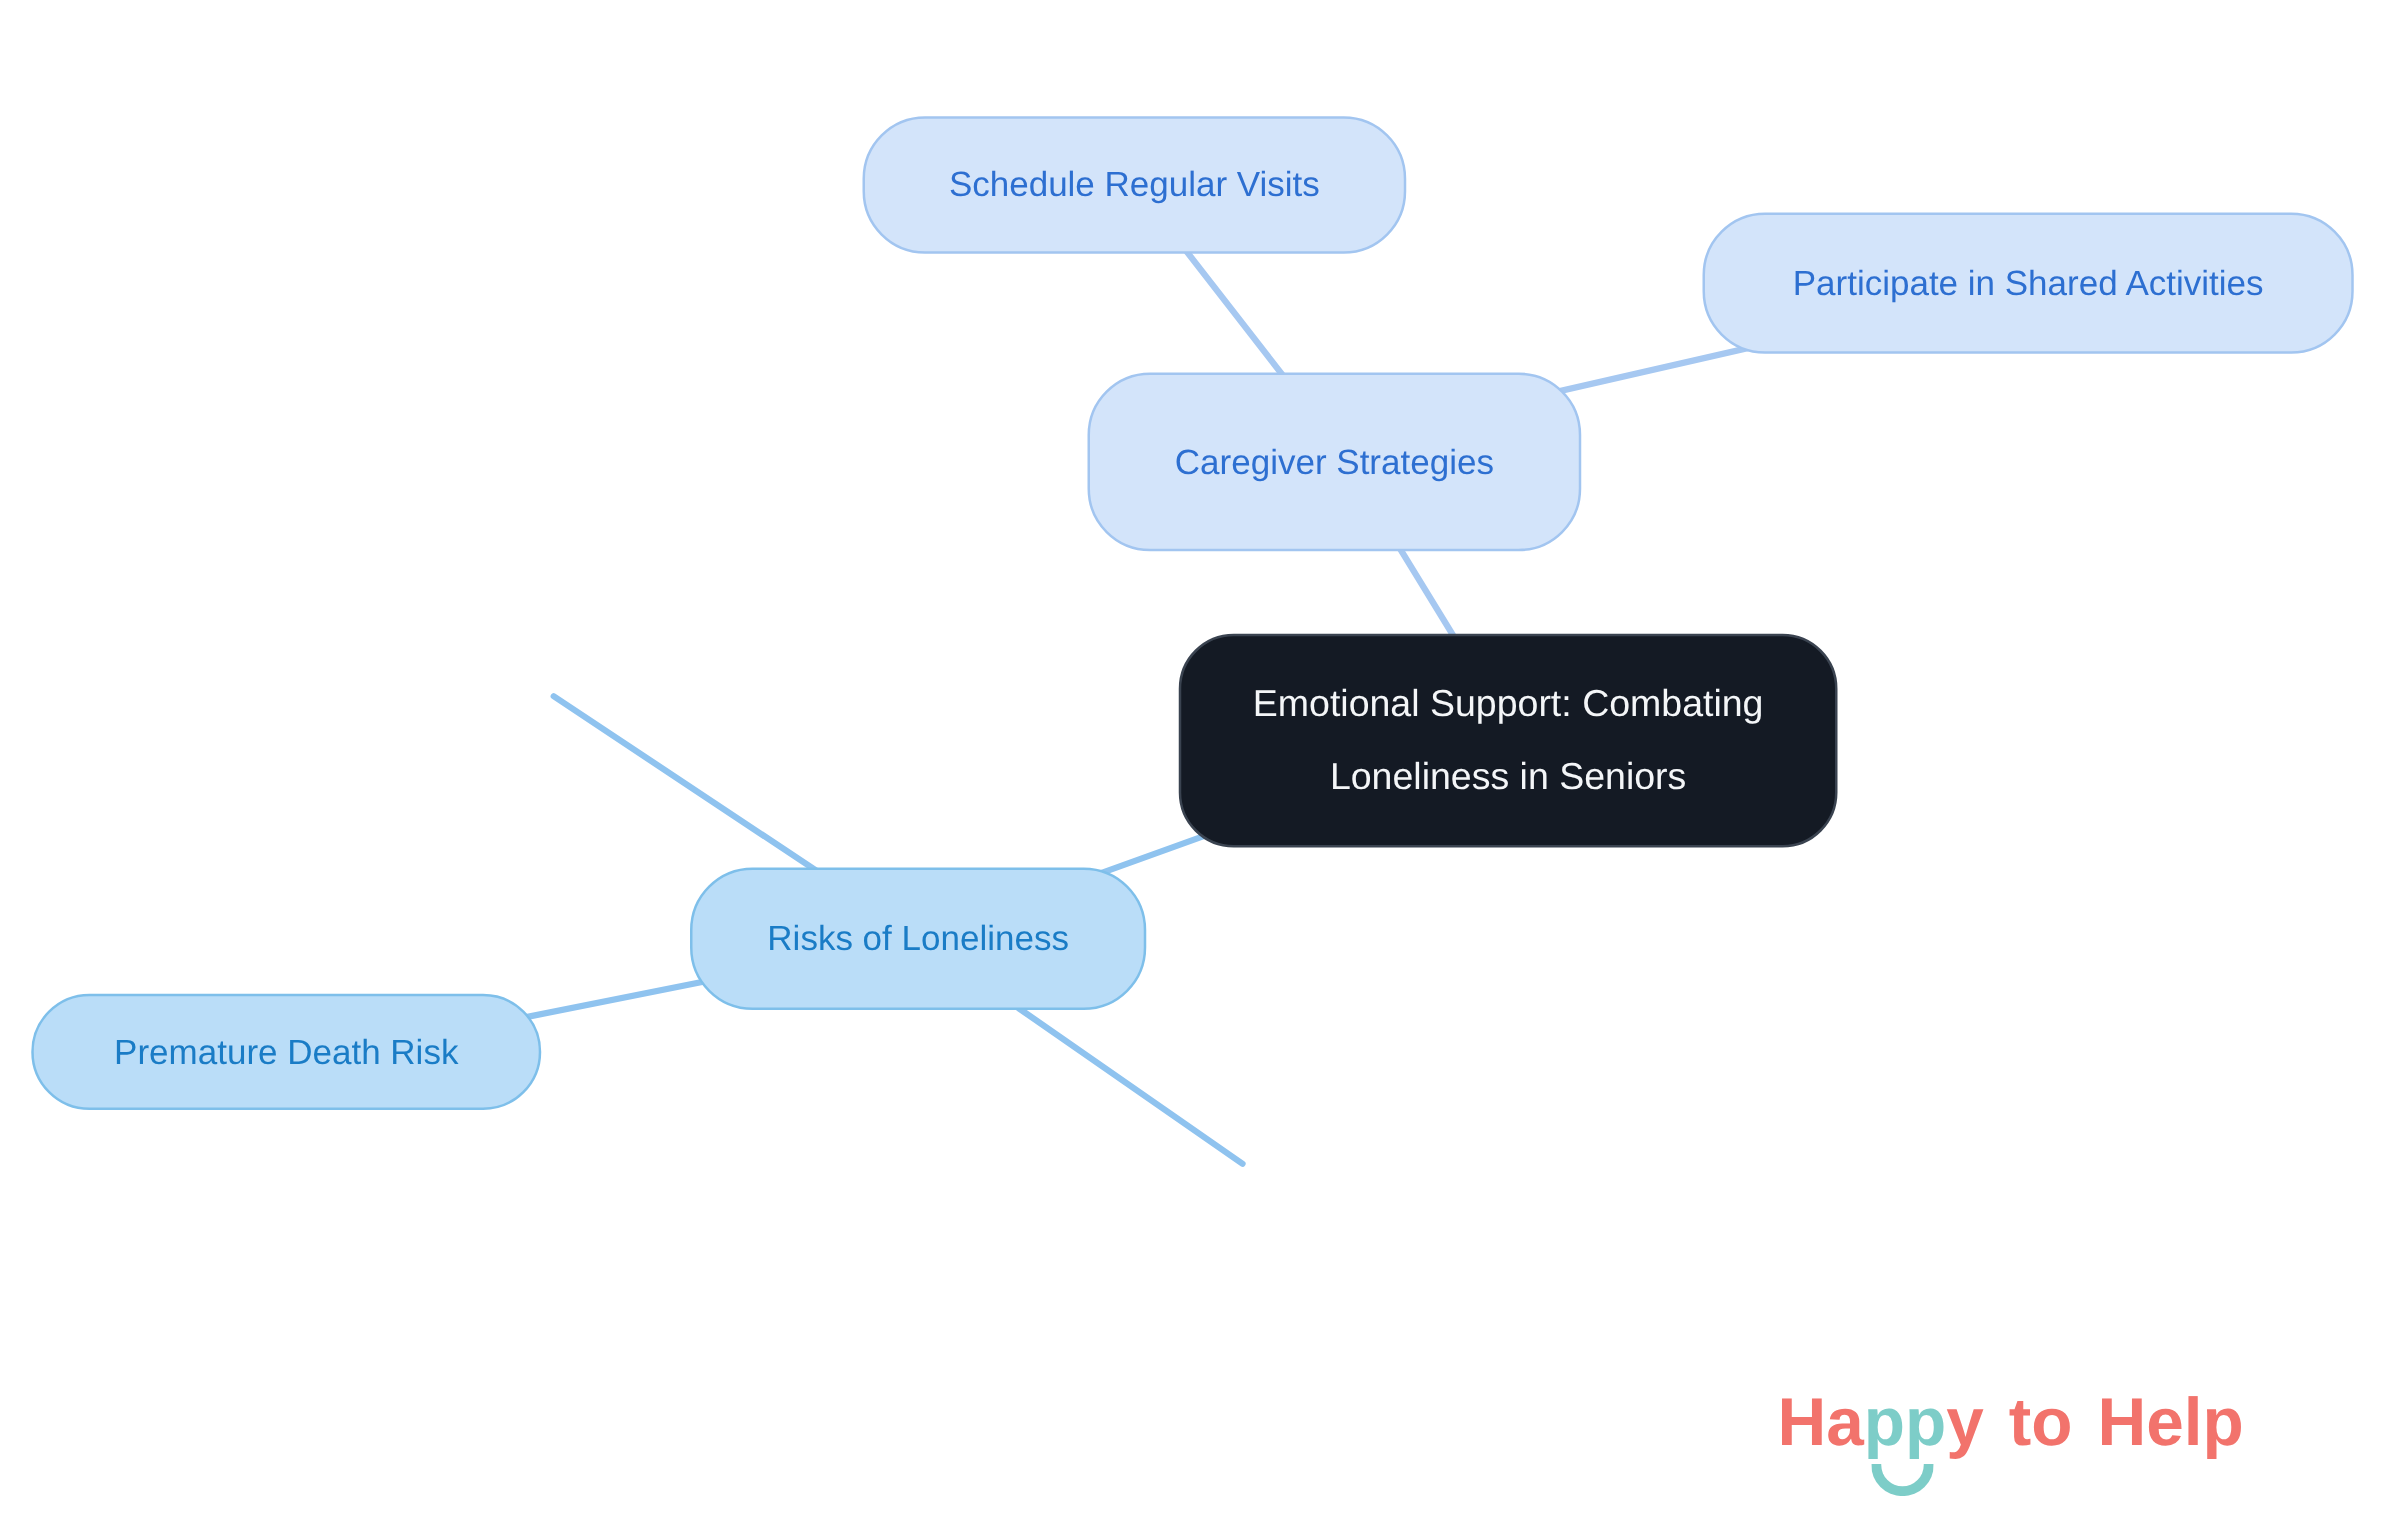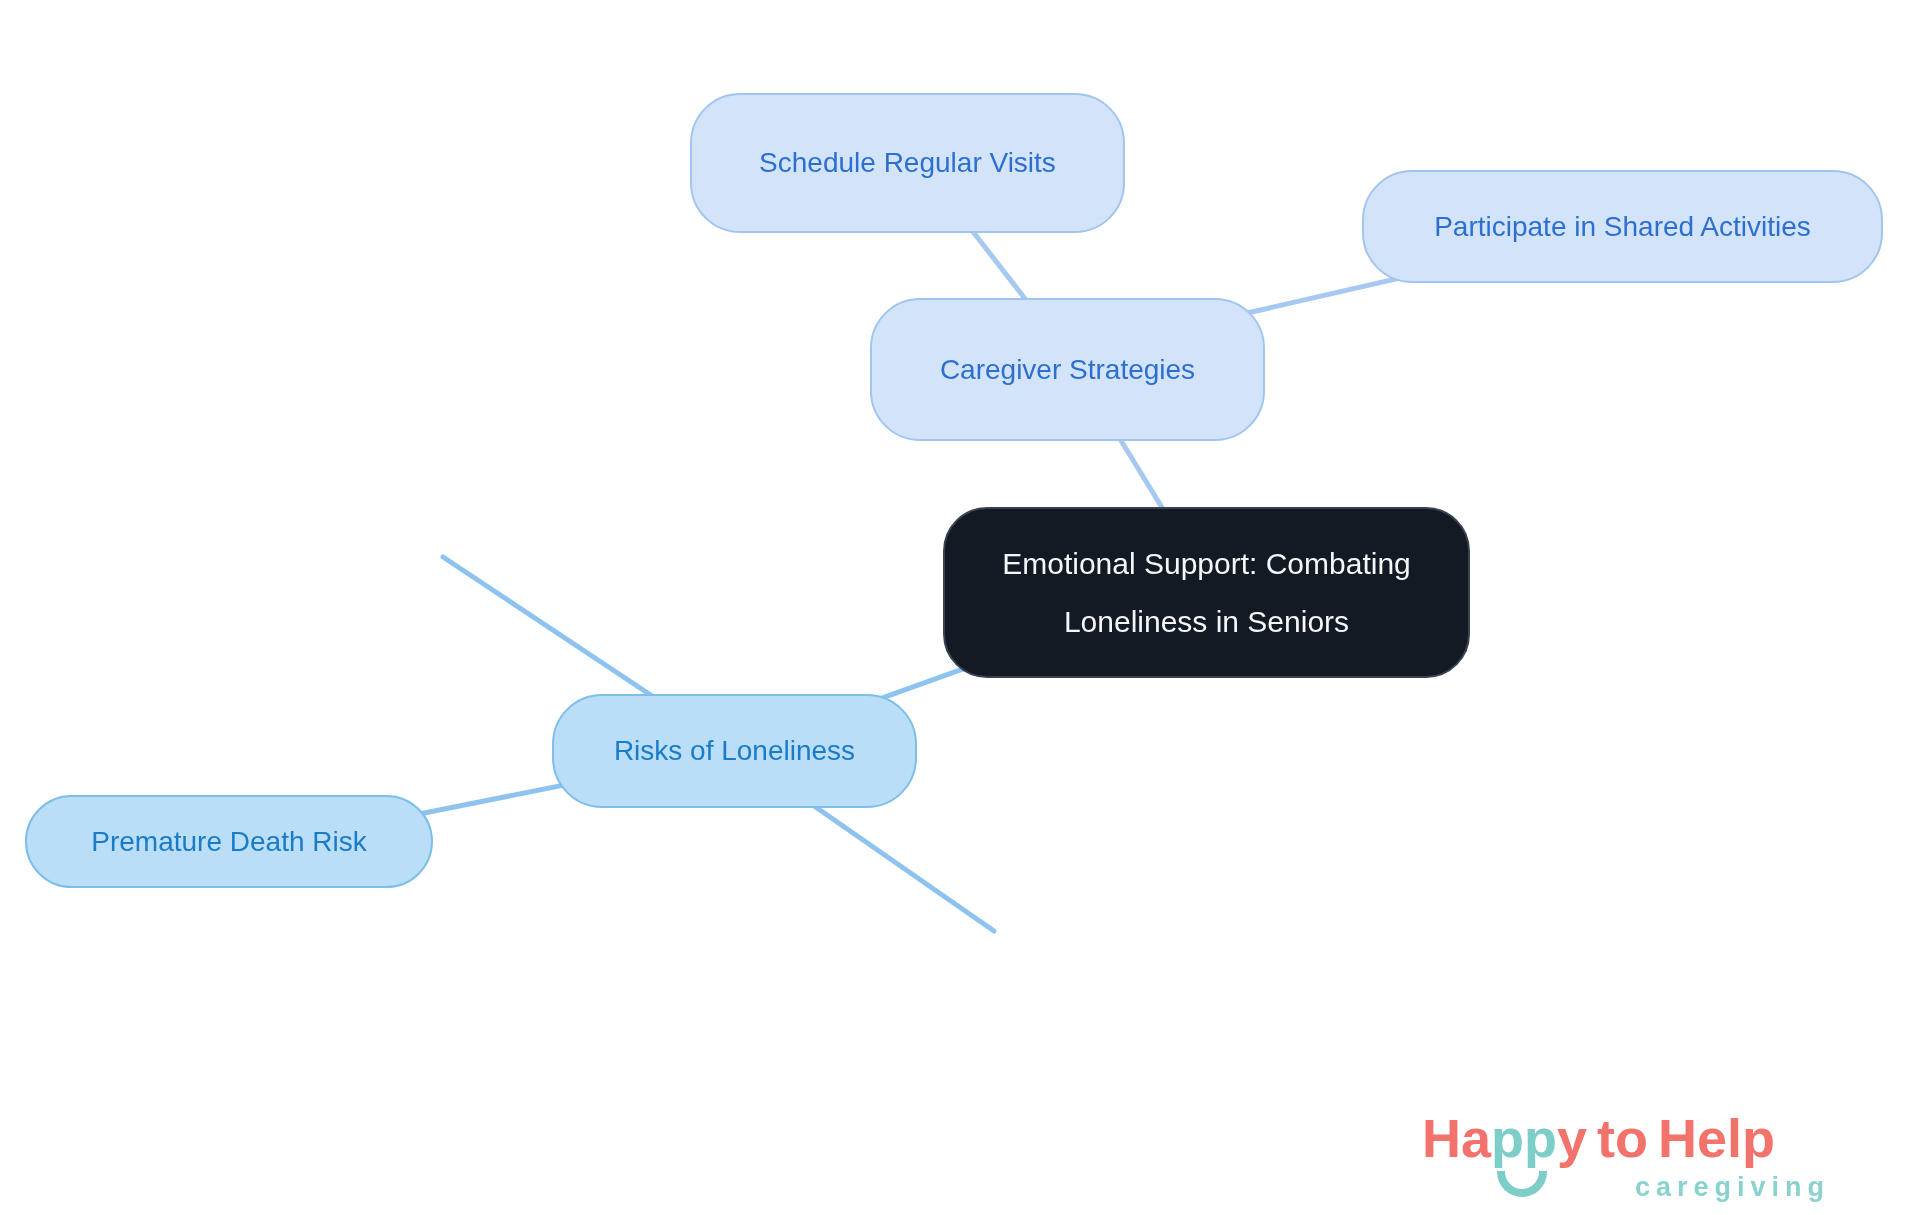--- a/index.html
+++ b/index.html
@@ -32,21 +32,21 @@
     color:var(--caregiver-text,#2D6FD1);
   }
   .branch-risks{
     background:var(--risks-fill,#BADDF8);
     border:2px solid var(--risks-border,#7EBFEA);
     color:var(--risks-text,#1A7CC6);
   }
   .node-single{white-space:nowrap;}
   .node-multi{line-height:40px;padding:0 24px;}
 
-  #node-visits   {left:690px; top:93px;  width:435px; height:140px;}
+  #node-visits   {left:690px; top:93px;  width:435px; height:110px;}
   #node-activities{left:1362px;top:170px; width:521px; height:113px;}
   #node-caregiver{left:870px; top:298px; width:395px; height:143px;}
   #node-root{
     left:943px; top:507px; width:527px; height:171px;
     background:var(--root-fill,#141A24);
     border:2px solid var(--root-border,#3A4350);
     color:var(--root-text,#F4F6F8);
     border-radius:44px;
     font-size:30px;line-height:58px;padding:0 40px;
   }
@@ -66,21 +66,21 @@
   .logo-main .teal{color:var(--logo-teal,#7DCDC8);}
   .logo-pp-wrap{position:relative;display:inline-block;}
   .smile{
     position:absolute;left:6px;top:63px;
     width:50px;height:26px;
     box-sizing:border-box;
     border:8px solid var(--logo-teal,#7DCDC8);
     border-top:none;
     border-radius:0 0 30px 30px;
   }
-  .word-gap{margin-left:10px;}
+  .word-gap{margin-left:20px;}
   .logo-tagline{
     margin-top:4px;
     text-align:right;
     padding-right:50px;
     font-size:27px;
     letter-spacing:6px;
     color:var(--logo-tagline-teal,#8AD2CD);
     font-weight:bold;
   }
 </style>
@@ -122,16 +122,15 @@
 
   <div class="node branch-risks node-single" id="node-death">
     <span class="node-label">Premature Death Risk</span>
   </div>
 
 
   <div class="logo">
     <div class="logo-main">
       <span class="coral">Ha</span><span class="logo-pp-wrap"><span class="teal">pp</span><i class="smile"></i></span><span class="coral">y</span><span class="coral word-gap">to</span><span class="coral word-gap">Help</span>
     </div>
-    <div class="logo-tagline">caregiving</div>
   </div>
 
 </div>
 
 </body></html>

